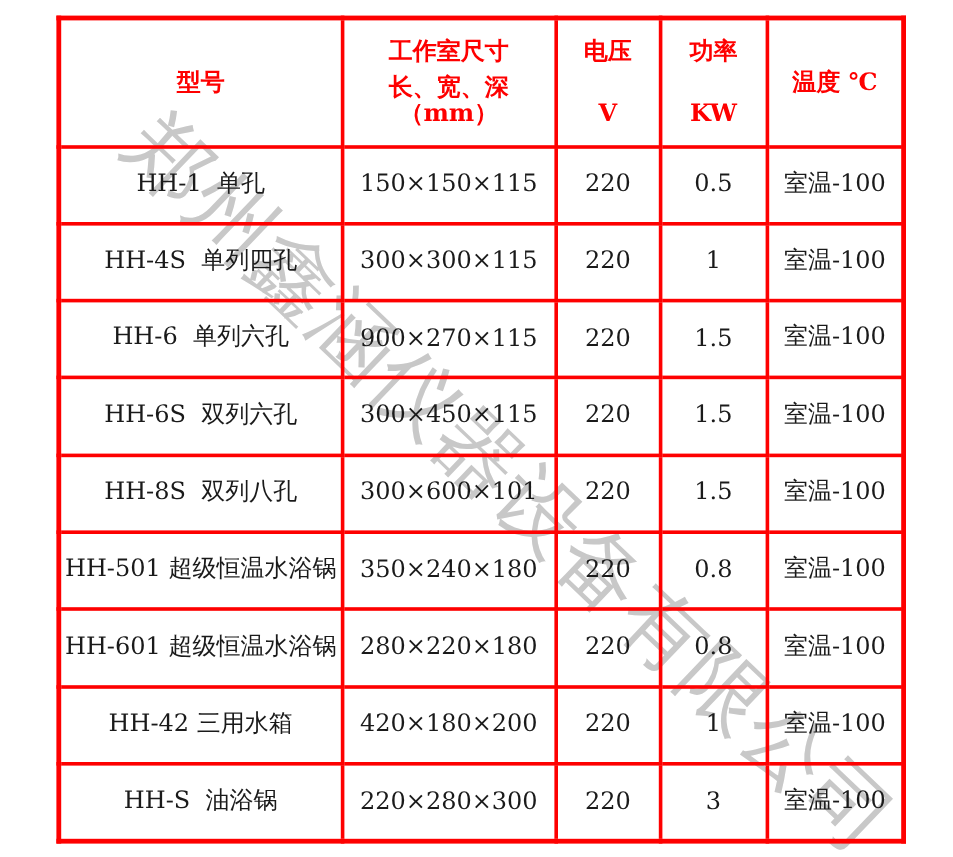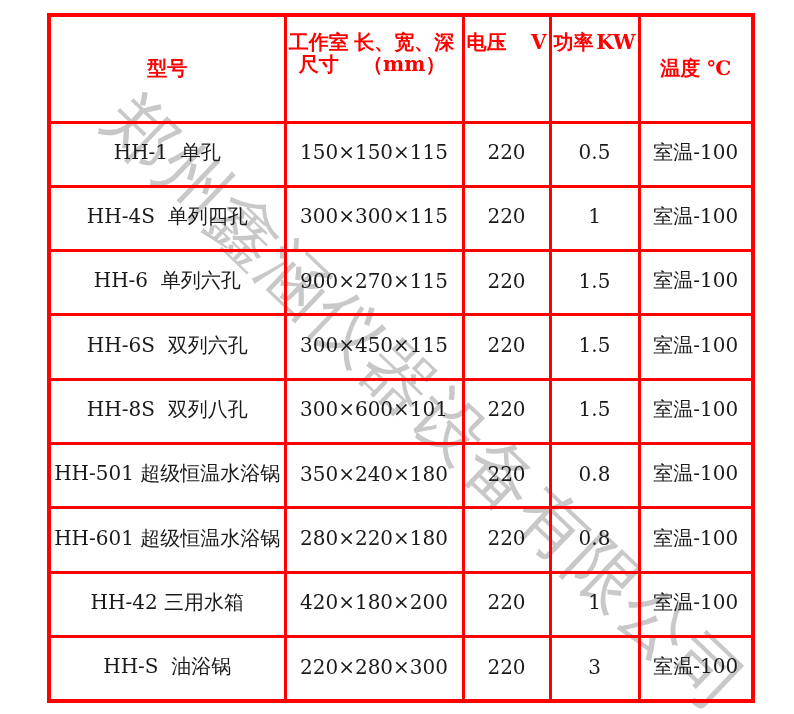--- a/index.html
+++ b/index.html
@@ -57,21 +57,21 @@
     font-size: 20px;
   }
   .spec-table td {
     color: var(--body-black, #1a1a1a);
     font-size: 20px;
     white-space: pre;
     padding-bottom: 4px;
   }
   .th-stack {
     display: flex;
-    flex-direction: row;
+    flex-direction: column;
     justify-content: space-between;
     height: 100%;
     box-sizing: border-box;
     padding: 14px 2px 16px 2px;
   }
   .th-stack .line { line-height: 1.1; }
 </style>
 </head>
 <body>
 

